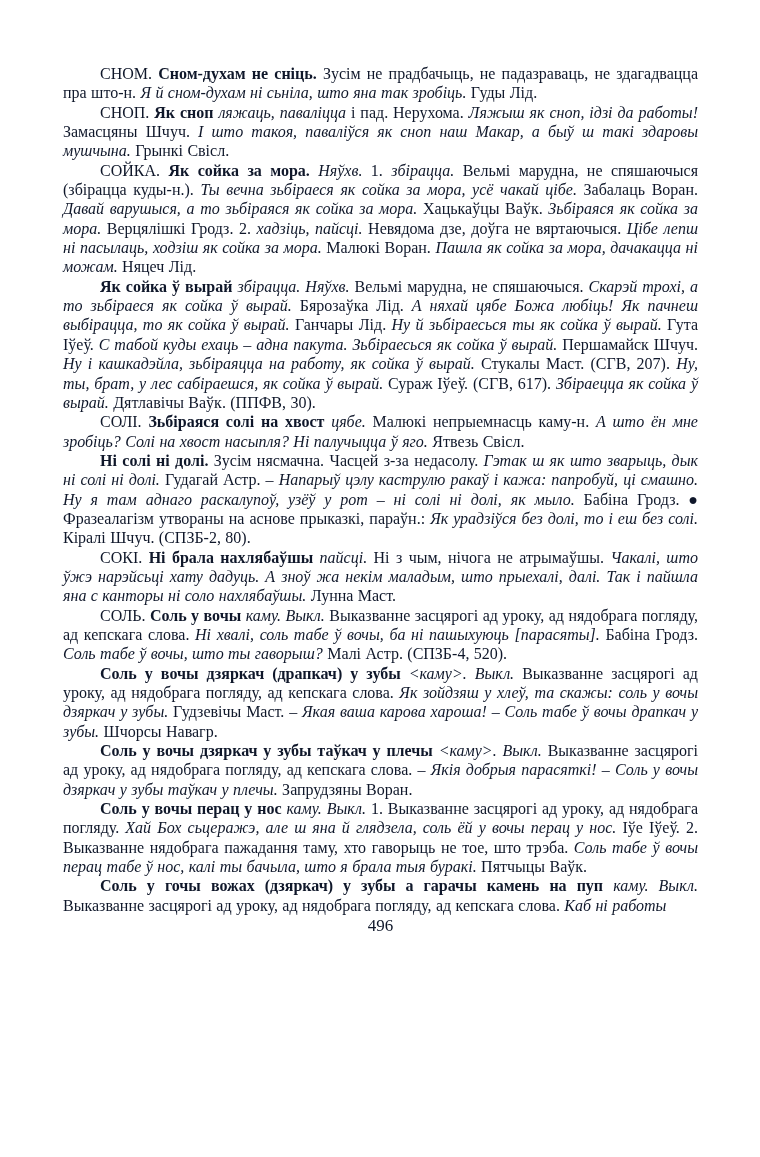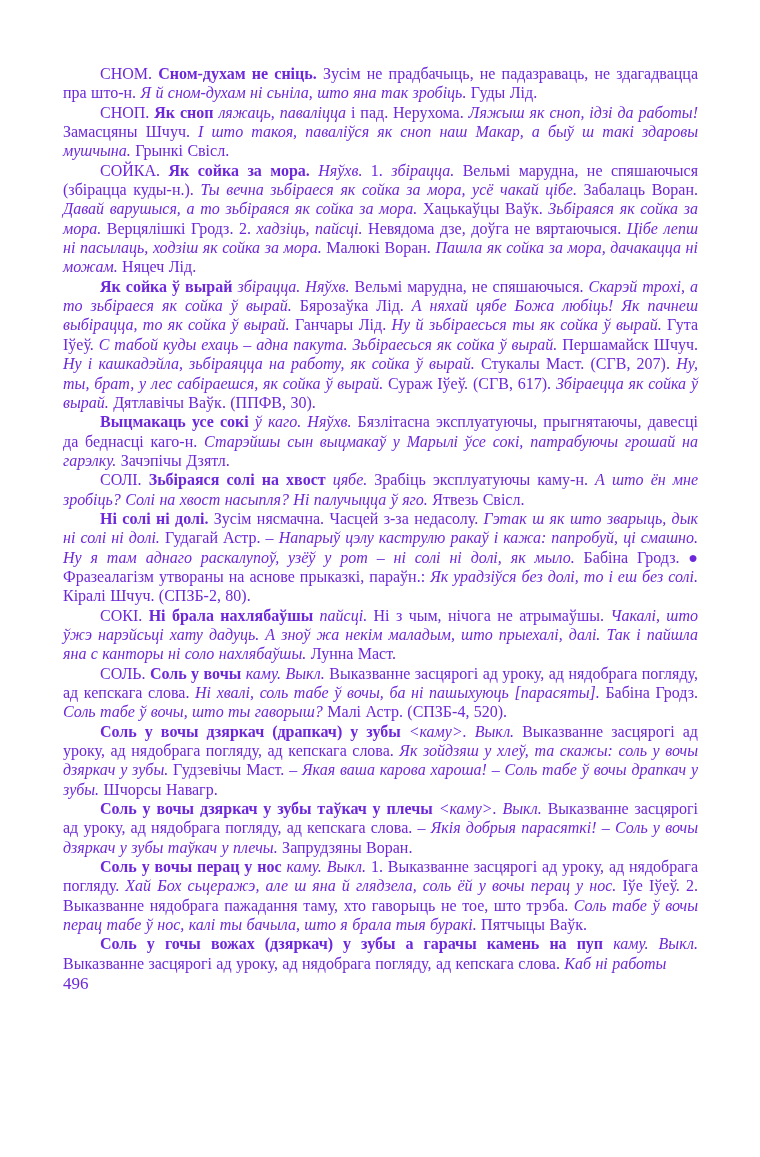--- a/index.html
+++ b/index.html
@@ -29,36 +29,36 @@
     line-height: 19.35px;
     text-align: justify;
     text-indent: 37px;
     word-spacing: 0.4px;
   }
   .run-r { font-weight: 400; font-style: normal; }
   .run-b { font-weight: 700; font-style: normal; }
   .run-i { font-weight: 400; font-style: italic; }
   .folio {
     margin: 1px 0 0 0;
+    text-align: center;
     font-size: 17px;
     line-height: 20px;
   }
 </style>
 </head>
 <body>
 
-<div class="page" style="background: rgb(255, 255, 255); color: #6d28d9;">
+<div class="page" style="background: rgb(255, 255, 255); color: #0f172a;">
   <div class="text-block">
     <div id="paras">
         <p class="para"><span class="run-r">СНОМ. </span><span class="run-b">Сном-духам не сніць. </span><span class="run-r">Зусім не прадбачыць, не падазраваць, не здагадвацца пра што-н. </span><span class="run-i">Я й сном-духам ні сьніла, што яна так зробіць. </span><span class="run-r">Гуды Лід.</span></p>
         <p class="para"><span class="run-r">СНОП. </span><span class="run-b">Як сноп </span><span class="run-i">ляжаць, паваліцца </span><span class="run-r">і пад. Нерухома. </span><span class="run-i">Ляжыш як сноп, ідзі да работы! </span><span class="run-r">Замасцяны Шчуч. </span><span class="run-i">І што такоя, паваліўся як сноп наш Макар, а быў ш такі здаровы мушчына. </span><span class="run-r">Грынкі Свісл.</span></p>
         <p class="para"><span class="run-r">СОЙКА. </span><span class="run-b">Як сойка за мора. </span><span class="run-i">Няўхв. </span><span class="run-r">1. </span><span class="run-i">збірацца. </span><span class="run-r">Вельмі марудна, не спяшаючыся (збірацца куды-н.). </span><span class="run-i">Ты вечна зьбіраеся як сойка за мора, усё чакай цібе. </span><span class="run-r">Забалаць Воран. </span><span class="run-i">Давай варушыся, а то зьбіраяся як сойка за мора. </span><span class="run-r">Хацькаўцы Ваўк. </span><span class="run-i">Зьбіраяся як сойка за мора. </span><span class="run-r">Верцялішкі Гродз. 2. </span><span class="run-i">хадзіць, пайсці. </span><span class="run-r">Невядома дзе, доўга не вяртаючыся. </span><span class="run-i">Цібе лепш ні пасылаць, ходзіш як сойка за мора. </span><span class="run-r">Малюкі Воран. </span><span class="run-i">Пашла як сойка за мора, дачакацца ні можам. </span><span class="run-r">Няцеч Лід.</span></p>
         <p class="para"><span class="run-b">Як сойка ў вырай </span><span class="run-i">збірацца. Няўхв. </span><span class="run-r">Вельмі марудна, не спяшаючыся. </span><span class="run-i">Скарэй трохі, а то зьбіраеся як сойка ў вырай. </span><span class="run-r">Бярозаўка Лід. </span><span class="run-i">А няхай цябе Божа любіць! Як пачнеш выбірацца, то як сойка ў вырай. </span><span class="run-r">Ганчары Лід. </span><span class="run-i">Ну й зьбіраесься ты як сойка ў вырай. </span><span class="run-r">Гута Іўеў. </span><span class="run-i">С табой куды ехаць – адна пакута. Зьбіраесься як сойка ў вырай. </span><span class="run-r">Першамайск Шчуч. </span><span class="run-i">Ну і кашкадэйла, зьбіраяцца на работу, як сойка ў вырай. </span><span class="run-r">Стукалы Маст. (СГВ, 207). </span><span class="run-i">Ну, ты, брат, у лес сабіраешся, як сойка ў вырай. </span><span class="run-r">Сураж Іўеў. (СГВ, 617). </span><span class="run-i">Збіраецца як сойка ў вырай. </span><span class="run-r">Дятлавічы Ваўк. (ППФВ, 30).</span></p>
-        <p class="para"><span class="run-b">Выцмакаць усе сокі </span><span class="run-i">ў каго. Няўхв. </span><span class="run-r">Бязлітасна эксплуатуючы, прыгнятаючы, давесці да беднасці каго-н. </span><span class="run-i">Старэйшы сын выцмакаў у Марылі ўсе сокі, патрабуючы грошай на гарэлку. </span><span class="run-r">Зачэпічы Дзятл.</span></p>
-        <p class="para"><span class="run-r">СОЛІ. </span><span class="run-b">Зьбіраяся солі на хвост </span><span class="run-i">цябе. </span><span class="run-r">Зрабіць эксплуатуючы каму-н. </span><span class="run-i">А што ён мне зробіць? Солі на хвост насыпля? Ні палучыцца ў яго. </span><span class="run-r">Ятвезь Свісл.</span></p>
+        <p class="para"><span class="run-r">СОЛІ. </span><span class="run-b">Зьбіраяся солі на хвост </span><span class="run-i">цябе. </span><span class="run-r">Малюкі непрыемнасць каму-н. </span><span class="run-i">А што ён мне зробіць? Солі на хвост насыпля? Ні палучыцца ў яго. </span><span class="run-r">Ятвезь Свісл.</span></p>
         <p class="para"><span class="run-b">Ні солі ні долі. </span><span class="run-r">Зусім нясмачна. Часцей з-за недасолу. </span><span class="run-i">Гэтак ш як што зварыць, дык ні солі ні долі. </span><span class="run-r">Гудагай Астр. – </span><span class="run-i">Напарыў цэлу каструлю ракаў і кажа: папробуй, ці смашно. Ну я там аднаго раскалупоў, узёў у рот – ні солі ні долі, як мыло. </span><span class="run-r">Бабіна Гродз. ● Фразеалагізм утвораны на аснове прыказкі, параўн.: </span><span class="run-i">Як урадзіўся без долі, то і еш без солі. </span><span class="run-r">Кіралі Шчуч. (СПЗБ-2, 80).</span></p>
         <p class="para"><span class="run-r">СОКІ. </span><span class="run-b">Ні брала нахлябаўшы </span><span class="run-i">пайсці. </span><span class="run-r">Ні з чым, нічога не атрымаўшы. </span><span class="run-i">Чакалі, што ўжэ нарэйсьці хату дадуць. А зноў жа некім маладым, што прыехалі, далі. Так і пайшла яна с канторы ні соло нахлябаўшы. </span><span class="run-r">Лунна Маст.</span></p>
         <p class="para"><span class="run-r">СОЛЬ. </span><span class="run-b">Соль у вочы </span><span class="run-i">каму. Выкл. </span><span class="run-r">Выказванне засцярогі ад уроку, ад нядобрага погляду, ад кепскага слова. </span><span class="run-i">Ні хвалі, соль табе ў вочы, ба ні пашыхуюць [парасяты]. </span><span class="run-r">Бабіна Гродз. </span><span class="run-i">Соль табе ў вочы, што ты гаворыш? </span><span class="run-r">Малі Астр. (СПЗБ-4, 520).</span></p>
         <p class="para"><span class="run-b">Соль у вочы дзяркач (драпкач) у зубы </span><span class="run-i">&lt;каму&gt;. Выкл. </span><span class="run-r">Выказванне засцярогі ад уроку, ад нядобрага погляду, ад кепскага слова. </span><span class="run-i">Як зойдзяш у хлеў, та скажы: соль у вочы дзяркач у зубы. </span><span class="run-r">Гудзевічы Маст. </span><span class="run-i">– Якая ваша карова хароша! – Соль табе ў вочы драпкач у зубы. </span><span class="run-r">Шчорсы Навагр.</span></p>
         <p class="para"><span class="run-b">Соль у вочы дзяркач у зубы таўкач у плечы </span><span class="run-i">&lt;каму&gt;. Выкл. </span><span class="run-r">Выказванне засцярогі ад уроку, ад нядобрага погляду, ад кепскага слова. </span><span class="run-i">– Якія добрыя парасяткі! – Соль у вочы дзяркач у зубы таўкач у плечы. </span><span class="run-r">Запрудзяны Воран.</span></p>
         <p class="para"><span class="run-b">Соль у вочы перац у нос </span><span class="run-i">каму. Выкл. </span><span class="run-r">1. Выказванне засцярогі ад уроку, ад нядобрага погляду. </span><span class="run-i">Хай Бох сьцеражэ, але ш яна й глядзела, соль ёй у вочы перац у нос. </span><span class="run-r">Іўе Іўеў. 2. Выказванне нядобрага пажадання таму, хто гаворыць не тое, што трэба. </span><span class="run-i">Соль табе ў вочы перац табе ў нос, калі ты бачыла, што я брала тыя буракі. </span><span class="run-r">Пятчыцы Ваўк.</span></p>
         <p class="para"><span class="run-b">Соль у гочы вожах (дзяркач) у зубы а гарачы камень на пуп </span><span class="run-i">каму. Выкл. </span><span class="run-r">Выказванне засцярогі ад уроку, ад нядобрага погляду, ад кепскага слова. </span><span class="run-i">Каб ні работы</span></p>
       </div>
     <p class="folio">496</p>
   </div>

